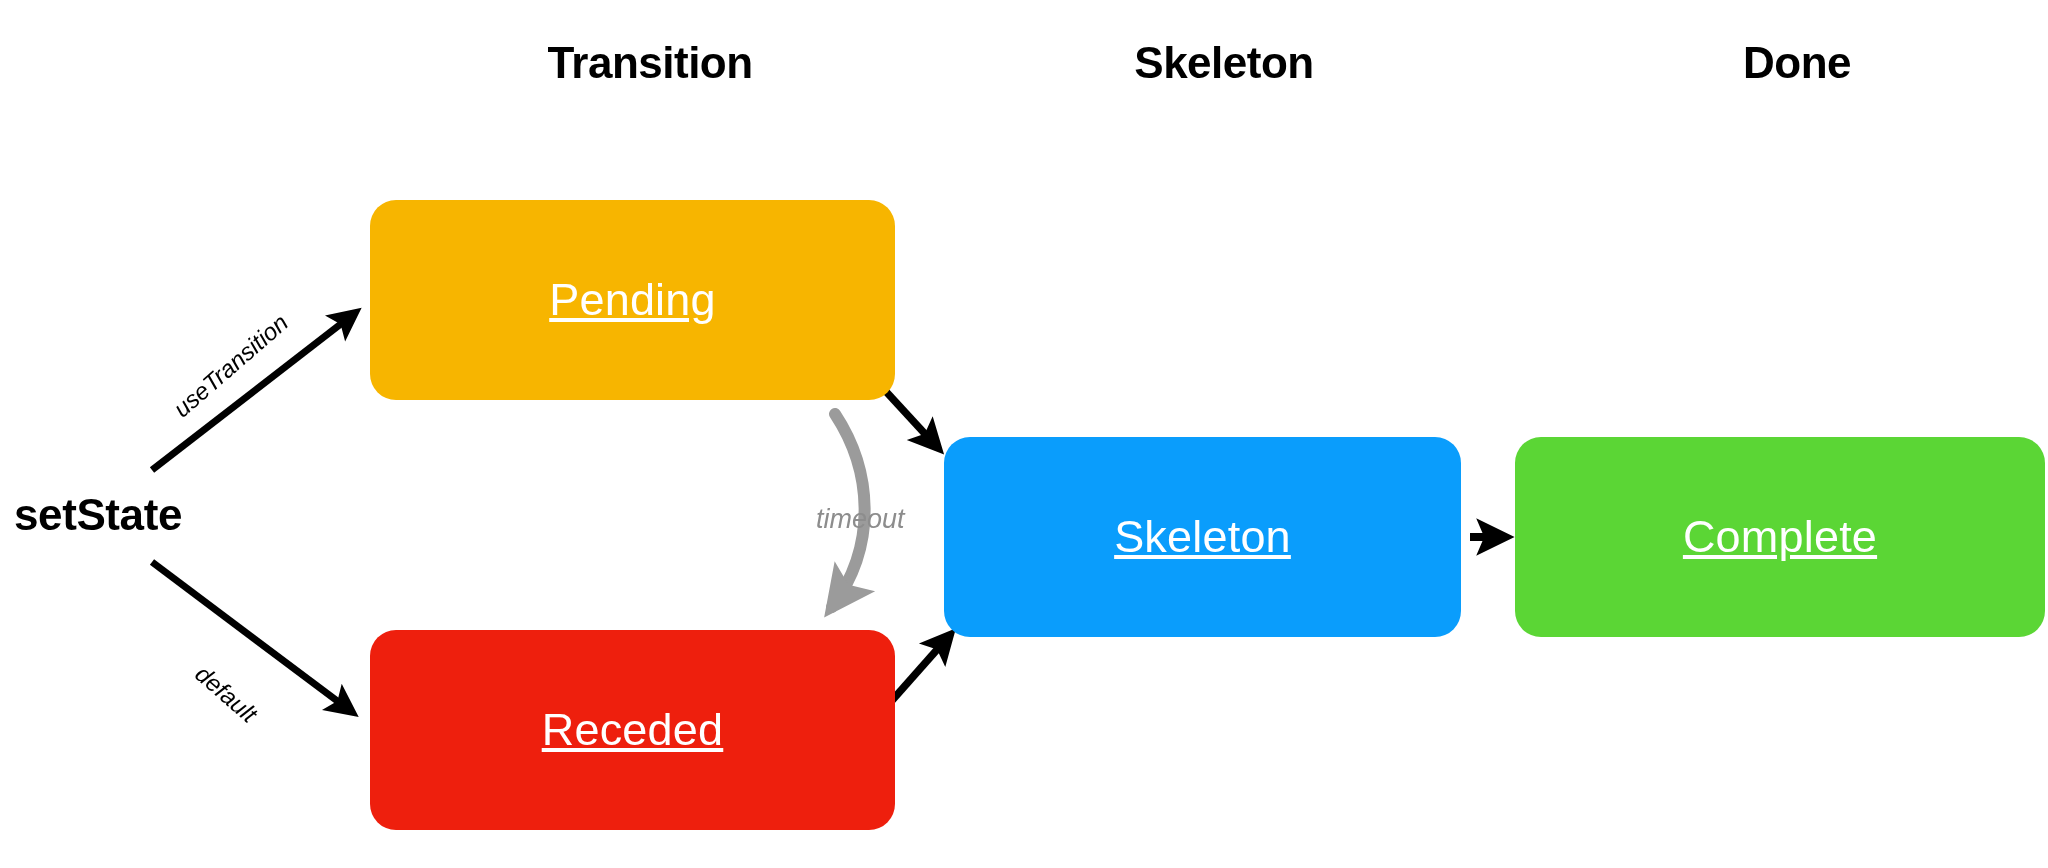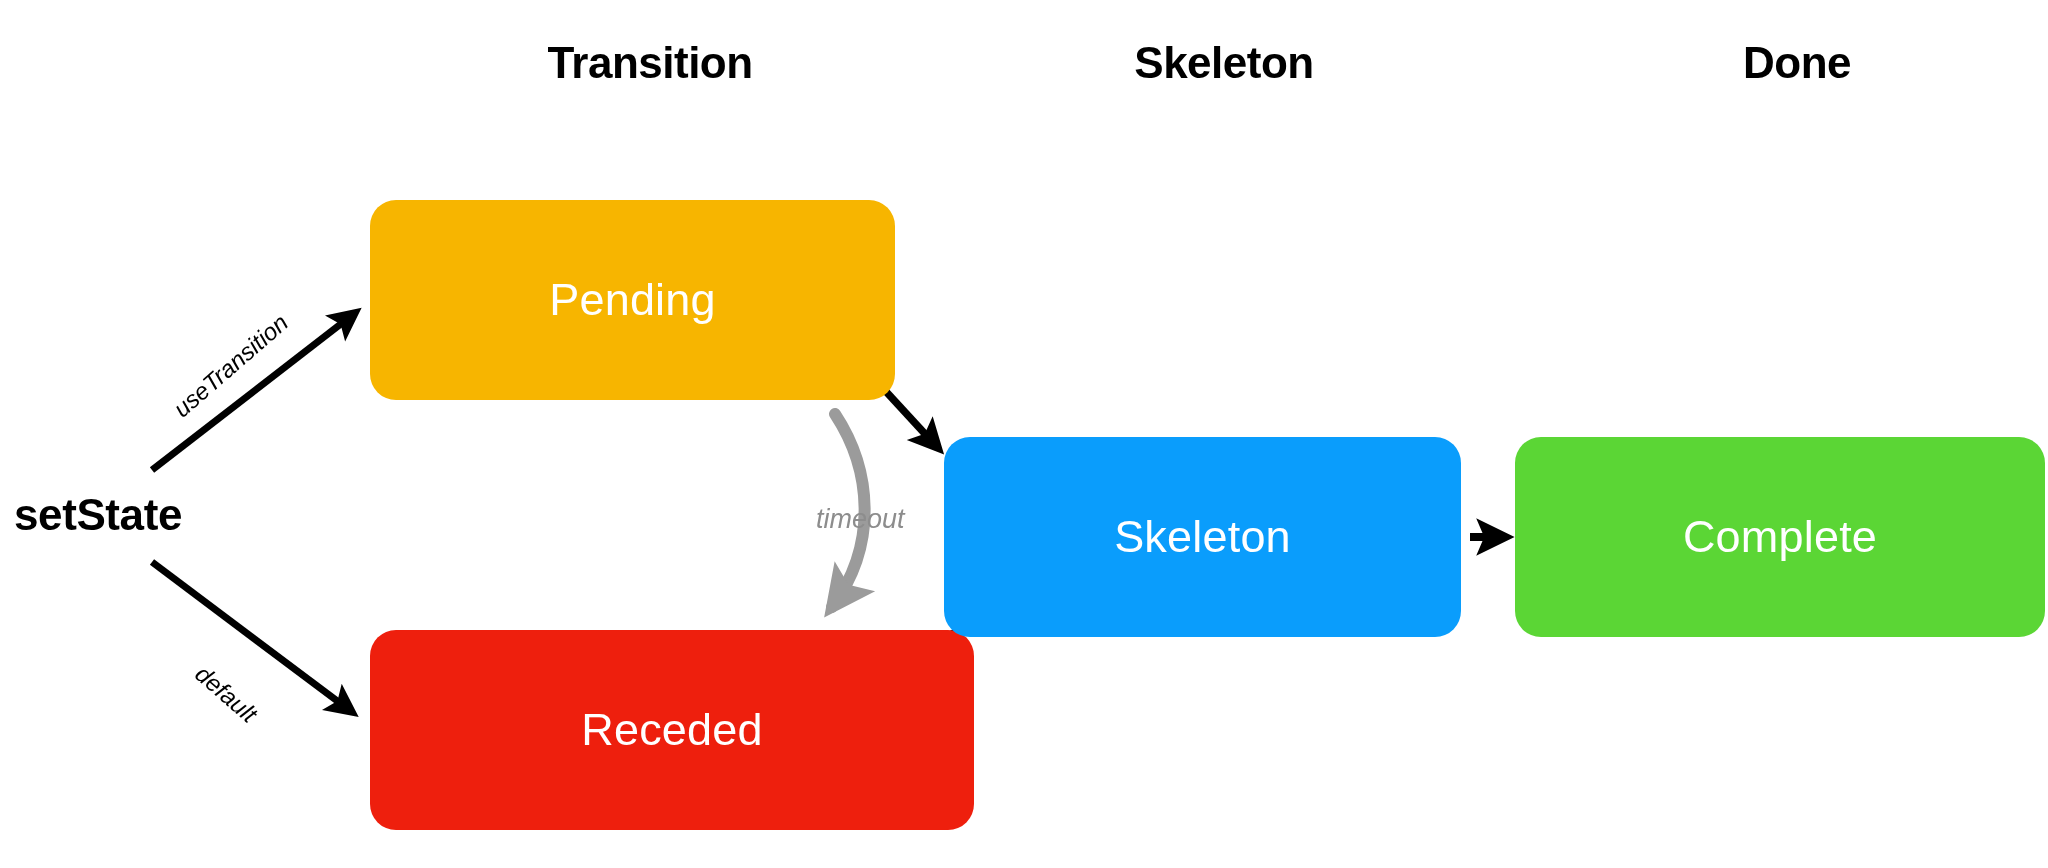--- a/index.html
+++ b/index.html
@@ -44,20 +44,21 @@
     justify-content: center;
     box-sizing: border-box;
   }
   .node-label {
     font-family: "Liberation Sans", sans-serif;
     font-size: 45px;
     font-weight: 400;
     color: #ffffff;
     white-space: nowrap;
     letter-spacing: 0.2px;
+    text-decoration: underline;
   }
 
   
   .origin-label {
     position: absolute;
     font-family: "Liberation Sans", sans-serif;
     font-weight: bold;
     font-size: 44px;
     color: #000000;
     white-space: nowrap;
@@ -139,21 +140,21 @@
   <div class="edge-label" style="left:168px; top:402px; transform: rotate(-41deg);">useTransition</div>
 
   <div class="edge-label" style="left:208px; top:660px; transform: rotate(41deg);">default</div>
 
   <div class="edge-label gray" style="left:772px; top:504px;">timeout</div>
 
   <div class="node-box" style="left:370px; top:200px; width:525px; height:200px; background:#F7B500;">
     <span class="node-label">Pending</span>
   </div>
 
-  <div class="node-box" style="left:370px; top:630px; width:604px; height:200px; background:#EE1F0D;">
+  <div class="node-box" style="left:370px; top:630px; width:525px; height:200px; background:#EE1F0D;">
     <span class="node-label">Receded</span>
   </div>
 
   <div class="node-box" style="left:1515px; top:437px; width:530px; height:200px; background:#5BD635;">
     <span class="node-label">Complete</span>
   </div>
 
   <div class="node-box" style="left:944px; top:437px; width:517px; height:200px; background:#0A9DFC;">
     <span class="node-label">Skeleton</span>
   </div>

